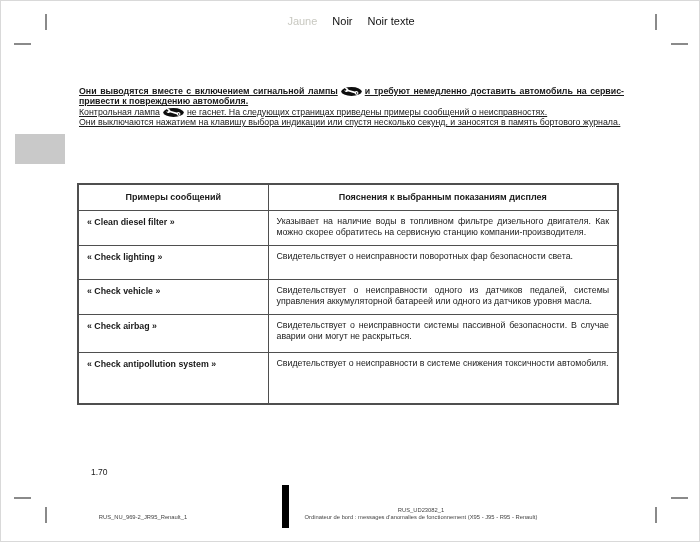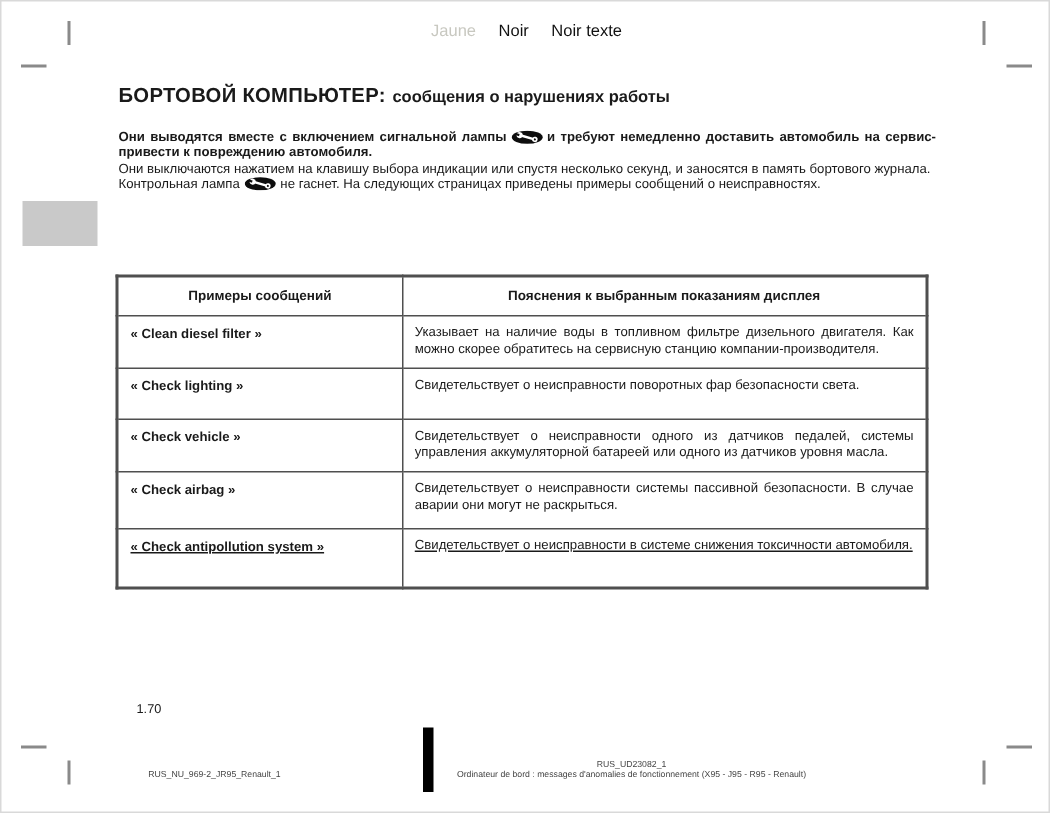--- a/index.html
+++ b/index.html
@@ -18,42 +18,42 @@
     display:flex; justify-content:center; gap:15px; font-size:11px;
   }
   .plate-jaune { color:#c8c8c0; }
   .plate-dark { color:#111111; }
   
   .title { position:absolute; left:78px; top:54px; white-space:nowrap; }
   .title-main { font-size:13.5px; font-weight:bold; letter-spacing:0.2px; }
   .title-sub  { font-size:11px;  font-weight:bold; }
   
   .intro { position:absolute; left:78px; top:85px; width:545px; font-size:8.8px; }
-  .line { height:10.3px; line-height:10.3px; white-space:nowrap; }
+  .line { height:10.3px; line-height:10.3px; white-space:nowrap;text-decoration:underline; }
   .line.just { text-align:justify; text-align-last:justify; }
   .line.b { font-weight:bold; }
   .lamp-icon { display:inline-block; vertical-align:-2px; margin:0 3px; }
   
   .section-tab { position:absolute; left:14px; top:133px; width:50px; height:30px; background:#c9c9c9; }
   
   table.msg {
     position:absolute; left:76px; top:182px; width:540px;
     border-collapse:collapse; table-layout:fixed; font-size:8.8px;
   }
   table.msg th, table.msg td { border:1px solid #4f4f4f; vertical-align:top; }
   table.msg { border:2px solid #4f4f4f; }
   table.msg th {
     height:26px; font-weight:bold; text-align:center; vertical-align:middle; font-size:9px;
   }
   col.c1 { width:190px; }
   col.c2 { width:350px; }
   td.msg-cell { font-weight:bold; padding:6px 6px 0 8px; }
   td.expl-cell { padding:5px 8px 0 8px; text-align:justify; line-height:11px; }
   tr.r1 td { height:35px; } tr.r2 td { height:34px; } tr.r3 td { height:35px; }
-  tr.r4 td { height:38px; } tr.r5 td { height:40px;text-decoration:underline; }
+  tr.r4 td { height:38px; } tr.r5 td { height:52px; }
   
   .page-number { position:absolute; left:90px; top:466px; font-size:8.5px; }
   .reg-bar { position:absolute; left:281px; top:484px; width:7px; height:43px; background:#000000; }
   .foot-left {
     position:absolute; left:62px; top:513px; width:160px; text-align:center;
     font-size:5.8px; color:#444444;
   }
   .foot-right {
     position:absolute; left:300px; top:506px; width:240px; text-align:center;
     font-size:5.8px; color:#444444; line-height:7px;
@@ -72,52 +72,48 @@
   <div class="crop v" style="left:44px; top:506px;"></div>
   <div class="crop h" style="left:670px; top:496px;"></div>
   <div class="crop v" style="left:654px; top:506px;"></div>
 
   <div class="plate-labels">
     <span class="plate-jaune">Jaune</span>
     <span class="plate-dark">Noir</span>
     <span class="plate-dark">Noir texte</span>
   </div>
 
-  <div class="title">
-    <span class="title-main">БОРТОВОЙ КОМПЬЮТЕР:</span>
-    <span class="title-sub">сообщения о нарушениях работы</span>
-  </div>
 
   <div class="intro">
     <div class="line b just">
       <span>Они выводятся вместе с включением сигнальной лампы</span><svg class="lamp-icon" width="21" height="9" viewBox="0 0 21 9">
           <ellipse cx="10.5" cy="4.5" rx="10.3" ry="4.4" fill="#0d0d0d"></ellipse>
           <g transform="rotate(16 10.5 4.5)">
             <rect x="5" y="3.7" width="10.5" height="1.7" fill="#ffffff"></rect>
             <circle cx="5.2" cy="4.5" r="2" fill="#ffffff"></circle>
             <rect x="2.5" y="3.8" width="2.5" height="1.5" fill="#0d0d0d"></rect>
             <circle cx="15.8" cy="4.5" r="1.8" fill="#ffffff"></circle>
             <circle cx="15.8" cy="4.5" r="0.7" fill="#0d0d0d"></circle>
           </g>
         </svg><span>и требуют немедленно доставить автомобиль на сервис-</span>
     </div>
     <div class="line b">привести к повреждению автомобиля.</div>
-    <div class="line">Они выключаются нажатием на клавишу выбора индикации или спустя несколько секунд, и заносятся в память бортового журнала.</div>
     <div class="line">
       <span>Контрольная лампа</span><svg class="lamp-icon" width="21" height="9" viewBox="0 0 21 9">
           <ellipse cx="10.5" cy="4.5" rx="10.3" ry="4.4" fill="#0d0d0d"></ellipse>
           <g transform="rotate(16 10.5 4.5)">
             <rect x="5" y="3.7" width="10.5" height="1.7" fill="#ffffff"></rect>
             <circle cx="5.2" cy="4.5" r="2" fill="#ffffff"></circle>
             <rect x="2.5" y="3.8" width="2.5" height="1.5" fill="#0d0d0d"></rect>
             <circle cx="15.8" cy="4.5" r="1.8" fill="#ffffff"></circle>
             <circle cx="15.8" cy="4.5" r="0.7" fill="#0d0d0d"></circle>
           </g>
         </svg><span>не гаснет. На следующих страницах приведены примеры сообщений о неисправностях.</span>
     </div>
+    <div class="line">Они выключаются нажатием на клавишу выбора индикации или спустя несколько секунд, и заносятся в память бортового журнала.</div>
   </div>
 
   <div class="section-tab"></div>
 
   <table class="msg">
     <colgroup>
         <col class="c1">
         <col class="c2">
       </colgroup>
     <thead>

